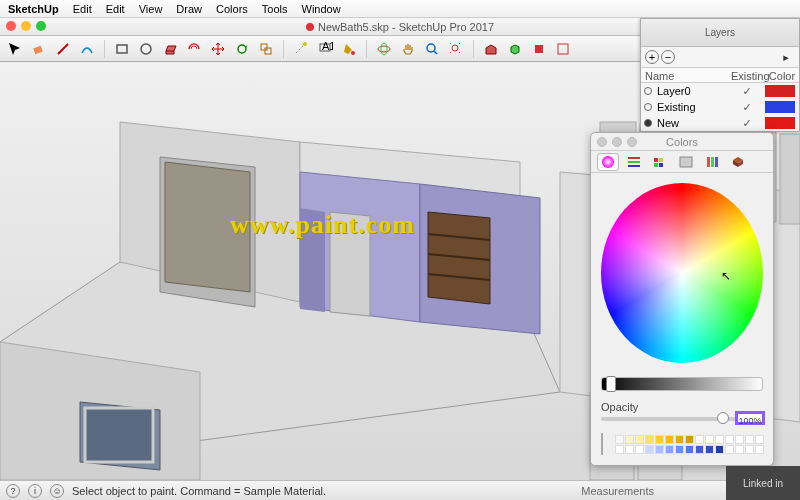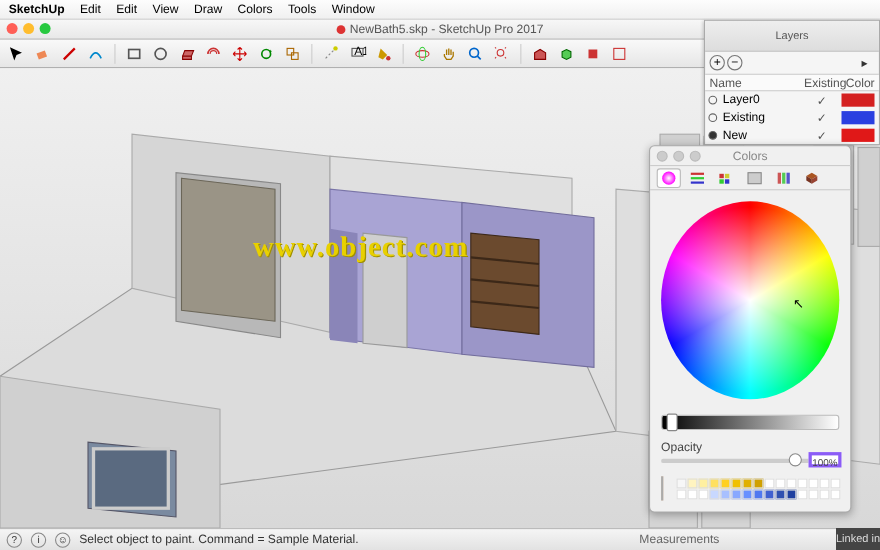--- a/index.html
+++ b/index.html
@@ -14,21 +14,21 @@
 .red-dot{width:8px;height:8px;border-radius:50%;background:#d33}
 .toolbar{height:26px;background:linear-gradient(#f9f9f9,#e6e6e6);border-bottom:1px solid #aaa;display:flex;align-items:center;gap:6px;padding:0 6px}
 .tbtn{width:18px;height:18px;display:flex;align-items:center;justify-content:center;color:#333}
 .tbtn svg{width:16px;height:16px}
 .sep{width:1px;height:18px;background:#ccc;margin:0 2px}
 .viewport{position:absolute;top:62px;left:0;right:0;bottom:20px;background:linear-gradient(#f0f0f0,#d8d8d8)}
 .viewport svg{width:100%;height:100%}
 .statusbar{position:absolute;bottom:0;left:0;right:0;height:20px;background:linear-gradient(#f5f5f5,#e2e2e2);border-top:1px solid #bbb;display:flex;align-items:center;padding:0 6px;gap:8px;font-size:10px;color:#333}
 .statusbar .meas{margin-left:auto;margin-right:140px;color:#666}
 .sb-icon{width:14px;height:14px;border:1px solid #888;border-radius:50%;display:flex;align-items:center;justify-content:center;font-size:9px}
-.linkedin{position:absolute;right:0;bottom:0;height:20px;background:#444;color:#ddd;padding:0 0;display:flex;align-items:center;font-size:10px}
+.linkedin{position:absolute;right:0;bottom:0;height:34px;background:#444;color:#ddd;padding:0 17px;display:flex;align-items:center;font-size:10px}
 
 .layers{position:absolute;top:18px;right:0;width:160px;background:#f5f5f5;border:1px solid #aaa;box-shadow:-1px 1px 3px rgba(0,0,0,.2)}
 .layers-hdr{height:28px;background:linear-gradient(#eee,#ddd);display:flex;align-items:center;justify-content:center;font-size:10px;color:#555;border-bottom:1px solid #bbb}
 .layers-tools{height:20px;display:flex;align-items:center;padding:0 4px;gap:2px}
 .circ-btn{width:14px;height:14px;border:1px solid #777;border-radius:50%;display:flex;align-items:center;justify-content:center;font-size:11px;line-height:1}
 .layers-cols{height:16px;display:flex;border-top:1px solid #ccc;border-bottom:1px solid #ccc;background:#fafafa;font-size:9px;color:#555}
 .col-name{flex:1;padding:2px 4px}
 .col-vis{width:36px;padding:2px;text-align:center}
 .col-color{width:34px;padding:2px;text-align:center}
 .layer-row{height:16px;display:flex;align-items:center;font-size:10px}
@@ -250,21 +250,21 @@
     <rect x="740" y="70" width="36" height="90"></rect>
         <rect x="780" y="72" width="20" height="90"></rect>
   </g>
   <g stroke="#aaa" fill="#d4d4d4">
     <rect x="590" y="330" width="44" height="88"></rect>
         <rect x="638" y="334" width="44" height="84"></rect>
   </g>
 </svg>
 </div>
 
-<div class="watermark">www.object.com</div>
+<div class="watermark">www.paint.com</div>
 
 <div class="layers">
   <div class="layers-hdr">Layers</div>
   <div class="layers-tools">
     <div class="circ-btn">+</div>
     <div class="circ-btn">−</div>
     <div style="margin-left:auto" class="tbtn">▸</div>
   </div>
   <div class="layers-cols">
     <div class="col-name">Name</div>

